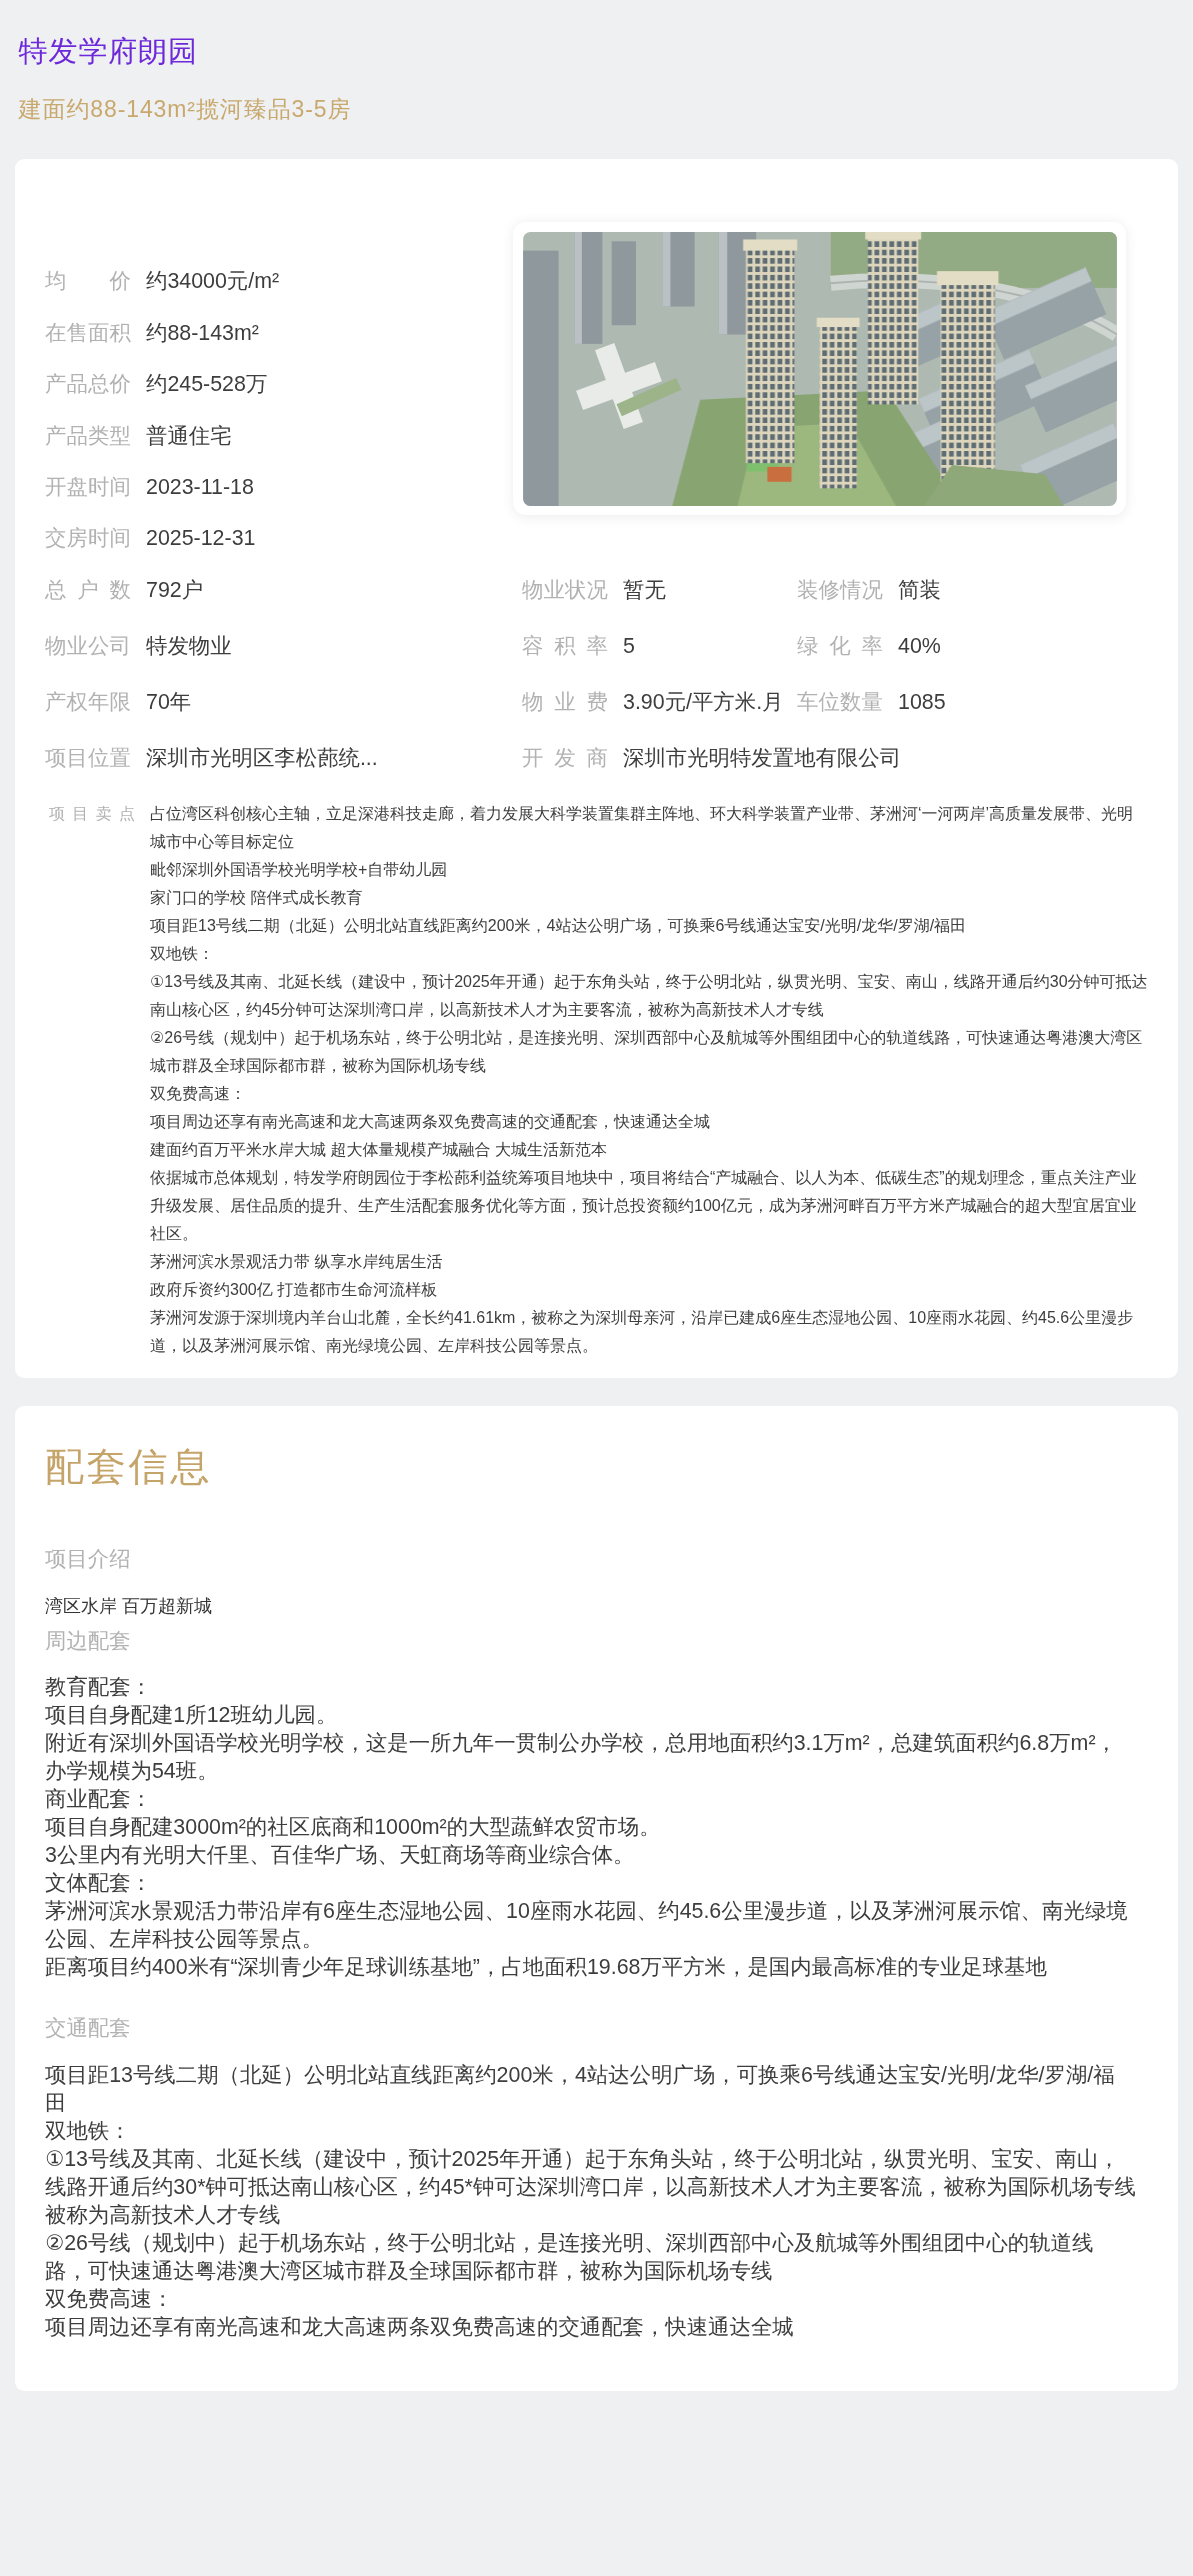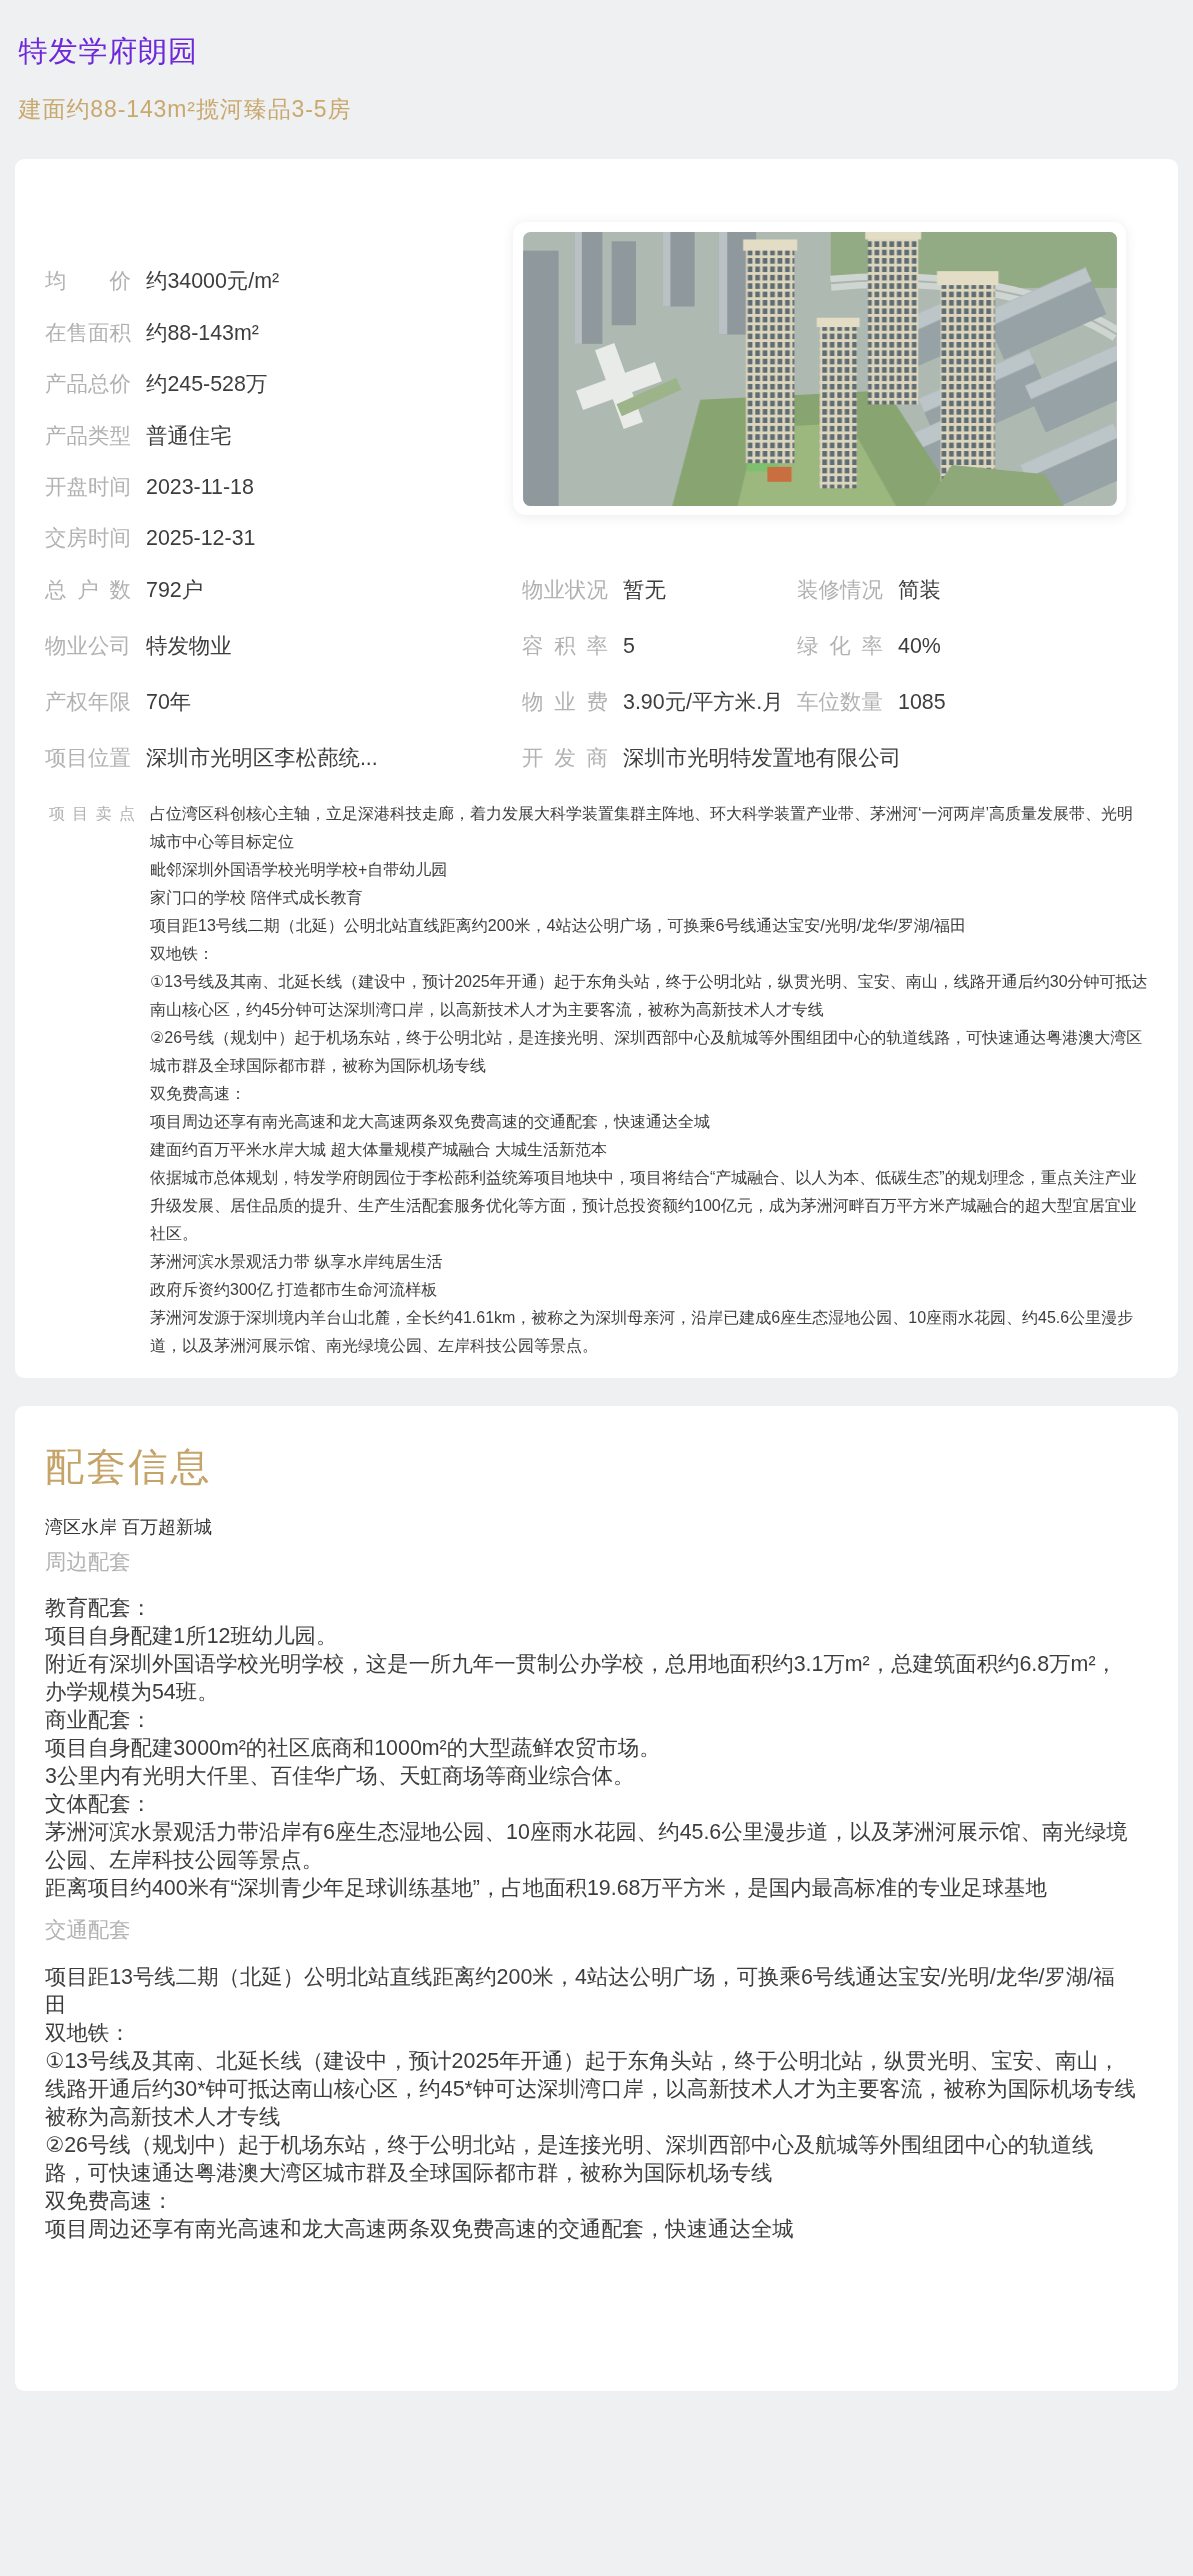--- a/index.html
+++ b/index.html
@@ -44,21 +44,21 @@
     display:flex;align-items:center;justify-content:center;
   }
   .render-box svg{border-radius:7.5px;display:block;}
 
   
   .sec-label{color:#b2b2b2;font-size:21.4px;}
   .sec-label.first{margin-top:50px;}
   .intro-text{margin-top:20.5px;font-size:18px;color:#353535;}
   .para{margin-top:18.6px;font-size:21.4px;line-height:28px;color:#3d3d3d;white-space:pre-line;width:1091px;}
   .sec-label.later{margin-top:8px;}
-  .sec-label.traffic{margin-top:13px;}
+  .sec-label.traffic{margin-top:32px;}
 </style>
 </head>
 <body>
 
 <div class="page">
 
   <div class="header">
     <div class="page-title">特发学府朗园</div>
     <div class="page-subtitle">建面约88-143m²揽河臻品3-5房</div>
   </div>
@@ -229,20 +229,21 @@
 依据城市总体规划，特发学府朗园位于李松蓢利益统筹项目地块中，项目将结合“产城融合、以人为本、低碳生态”的规划理念，重点关注产业升级发展、居住品质的提升、生产生活配套服务优化等方面，预计总投资额约100亿元，成为茅洲河畔百万平方米产城融合的超大型宜居宜业社区。
 茅洲河滨水景观活力带 纵享水岸纯居生活
 政府斥资约300亿 打造都市生命河流样板
 茅洲河发源于深圳境内羊台山北麓，全长约41.61km，被称之为深圳母亲河，沿岸已建成6座生态湿地公园、10座雨水花园、约45.6公里漫步道，以及茅洲河展示馆、南光绿境公园、左岸科技公园等景点。</span>
     </div>
   </div>
 
   <div class="card card-facilities">
     <div class="card-heading">配套信息</div>
 
+    <div class="sec-label first">项目介绍</div>
     <div class="intro-text">湾区水岸 百万超新城</div>
 
     <div class="sec-label later">周边配套</div>
     <div class="para">教育配套：
 项目自身配建1所12班幼儿园。
 附近有深圳外国语学校光明学校，这是一所九年一贯制公办学校，总用地面积约3.1万m²，总建筑面积约6.8万m²，办学规模为54班。
 商业配套：
 项目自身配建3000m²的社区底商和1000m²的大型蔬鲜农贸市场。
 3公里内有光明大仟里、百佳华广场、天虹商场等商业综合体。
 文体配套：

